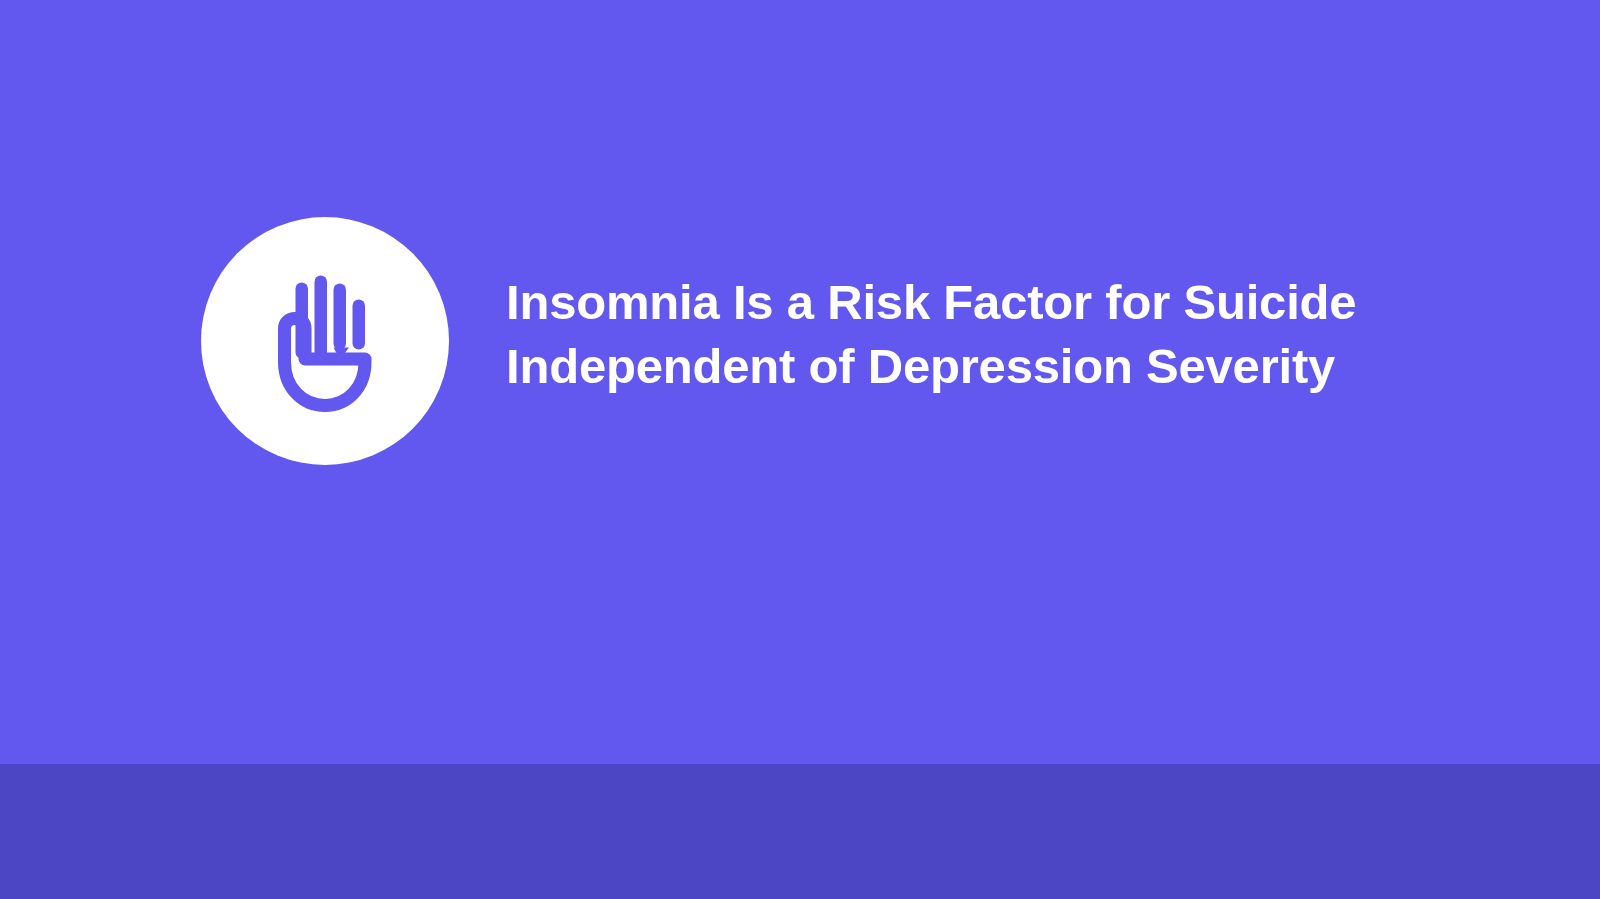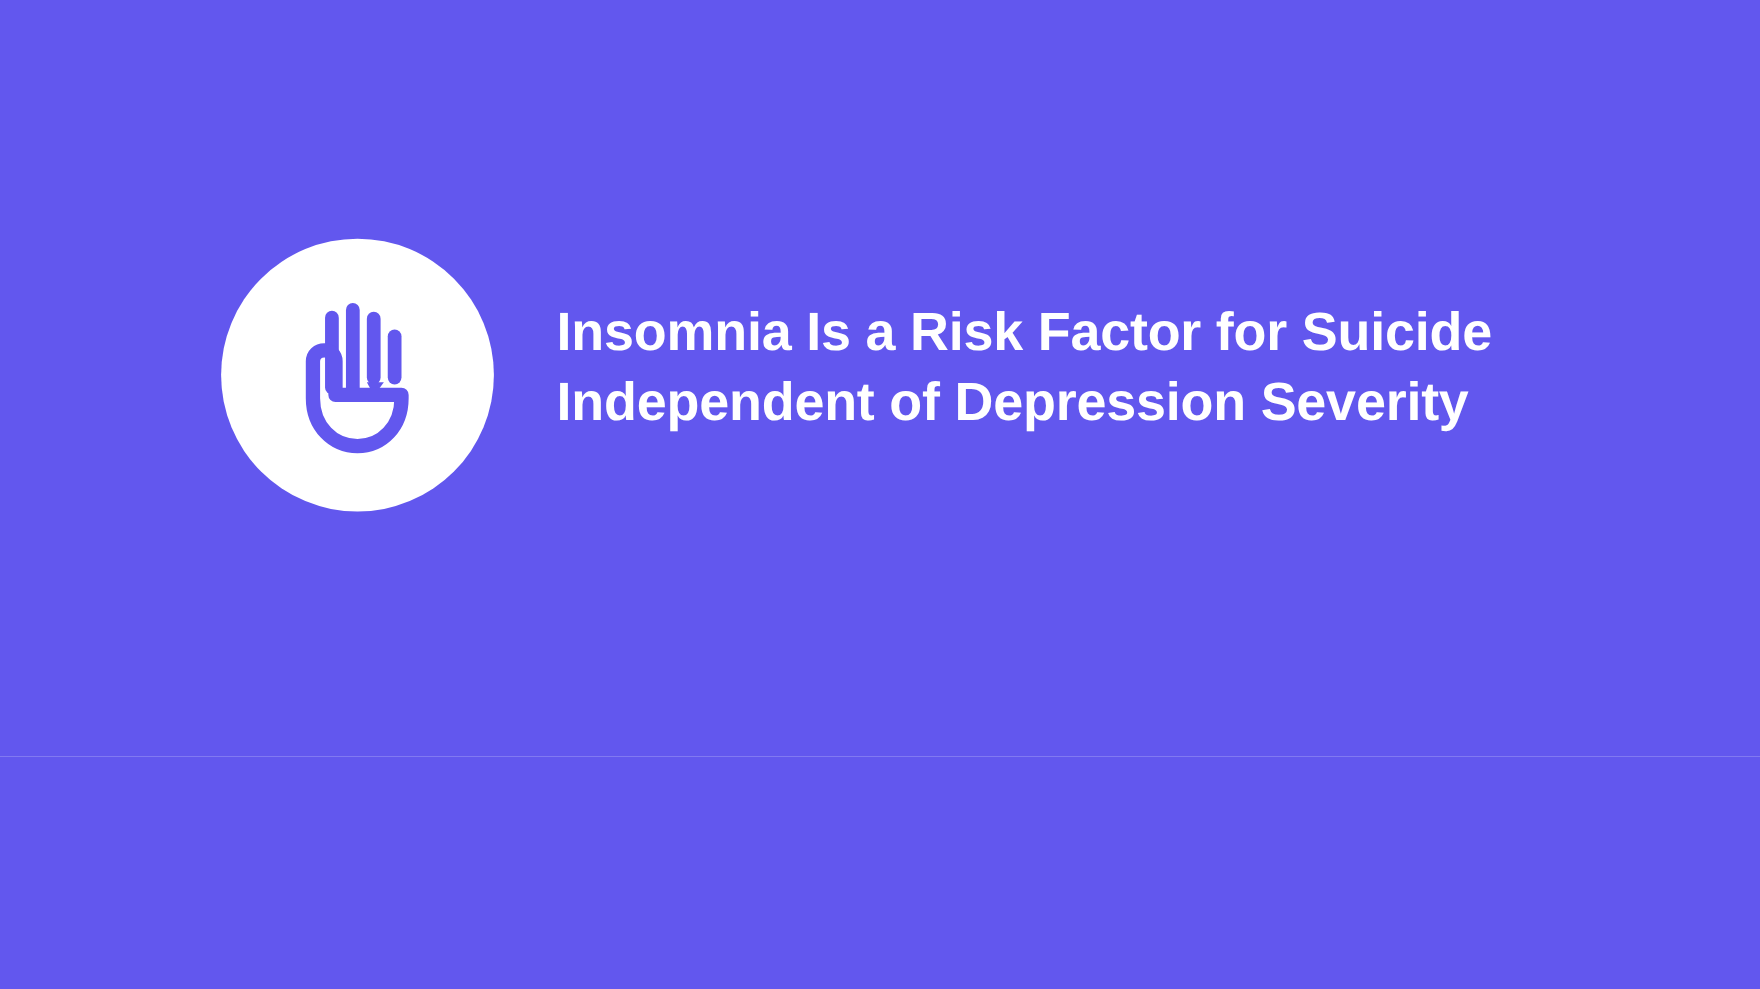--- a/index.html
+++ b/index.html
@@ -9,22 +9,22 @@
   body {
     width: 1600px;
     height: 899px;
     overflow: hidden;
     font-family: "Liberation Sans", sans-serif;
     background: #6257ee;
   }
   #slide {
     position: relative;
     width: 1600px;
-    height: 688px;
-    background: #ffffff;
+    height: 899px;
+    background: #6d28d9;
     overflow: hidden;
   }
 
   
   #hero {
     position: absolute;
     left: 0;
     top: 0;
     width: 1600px;
     height: 764px;

